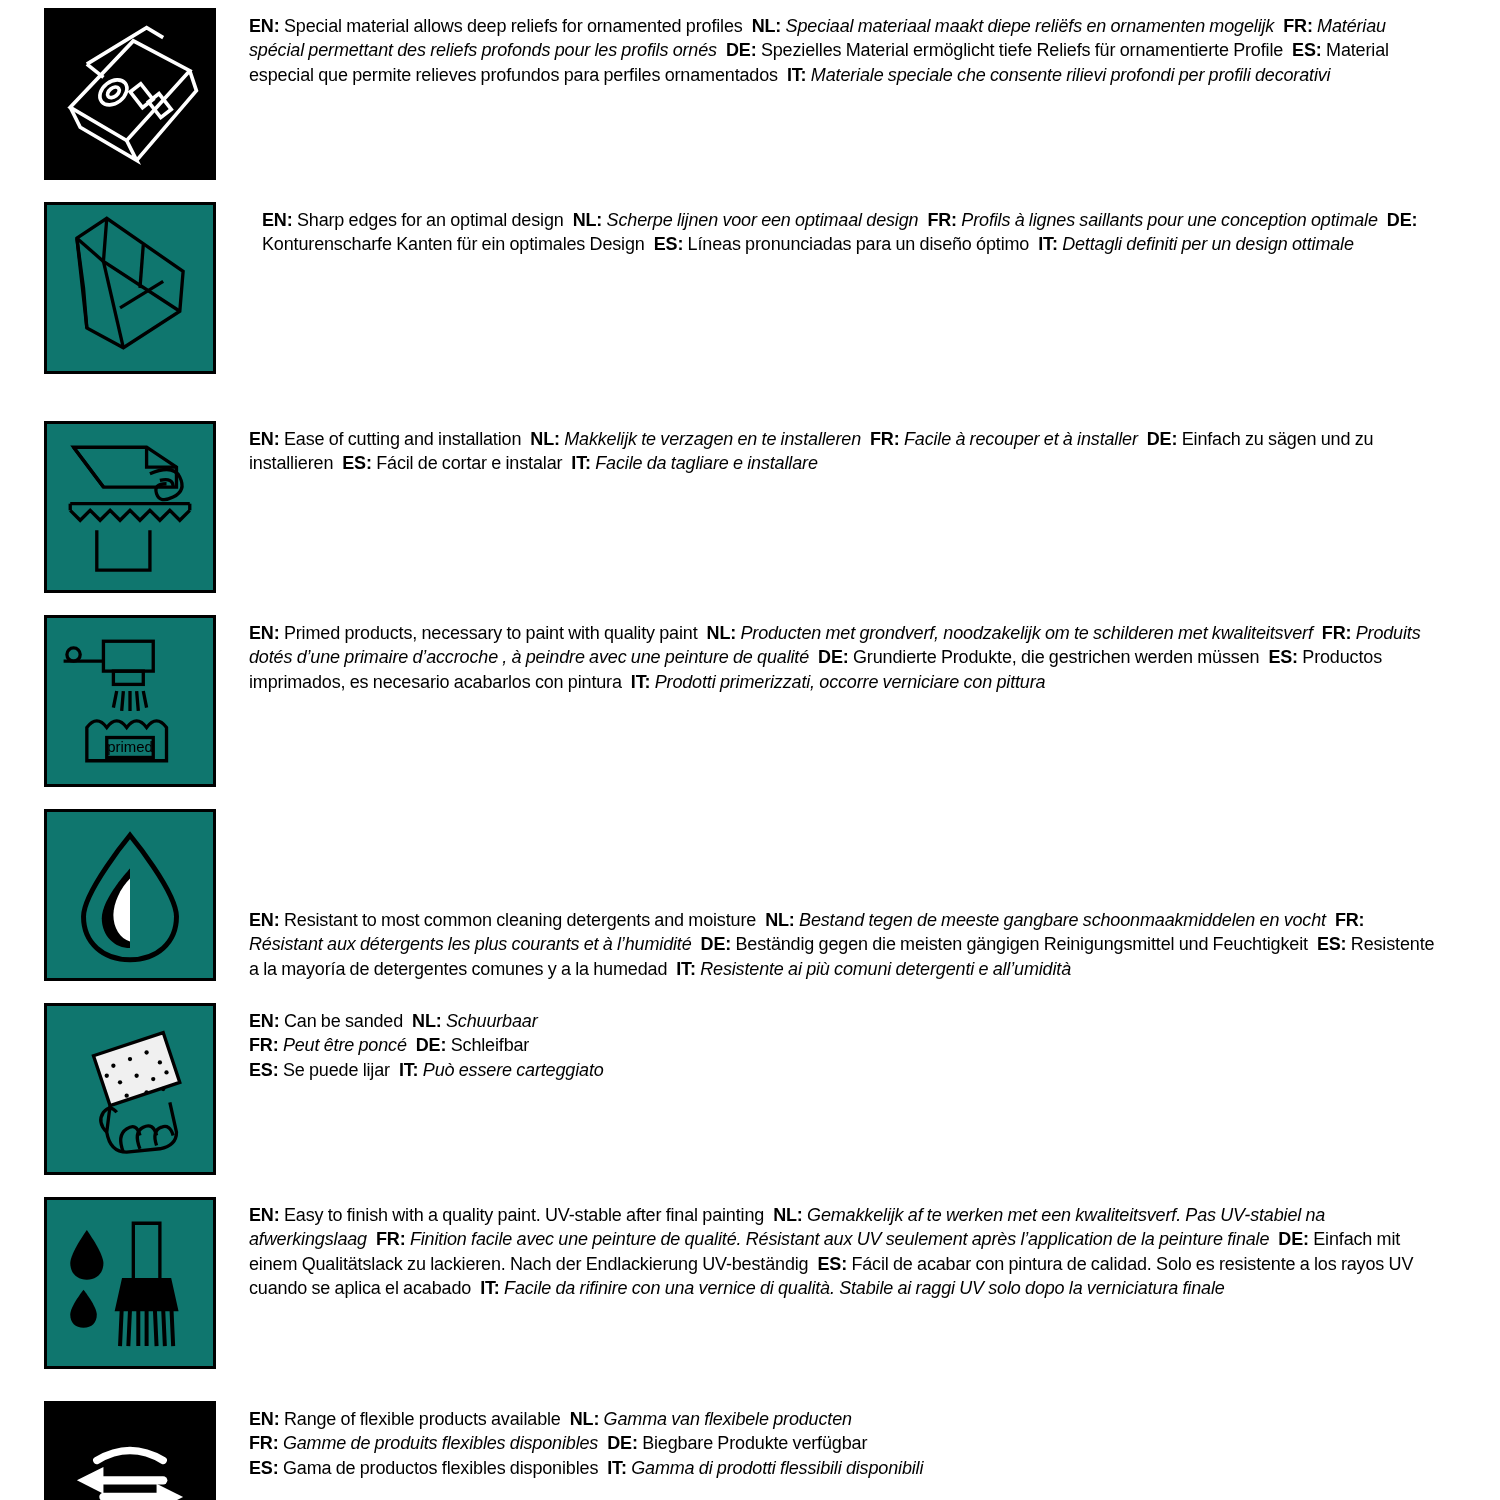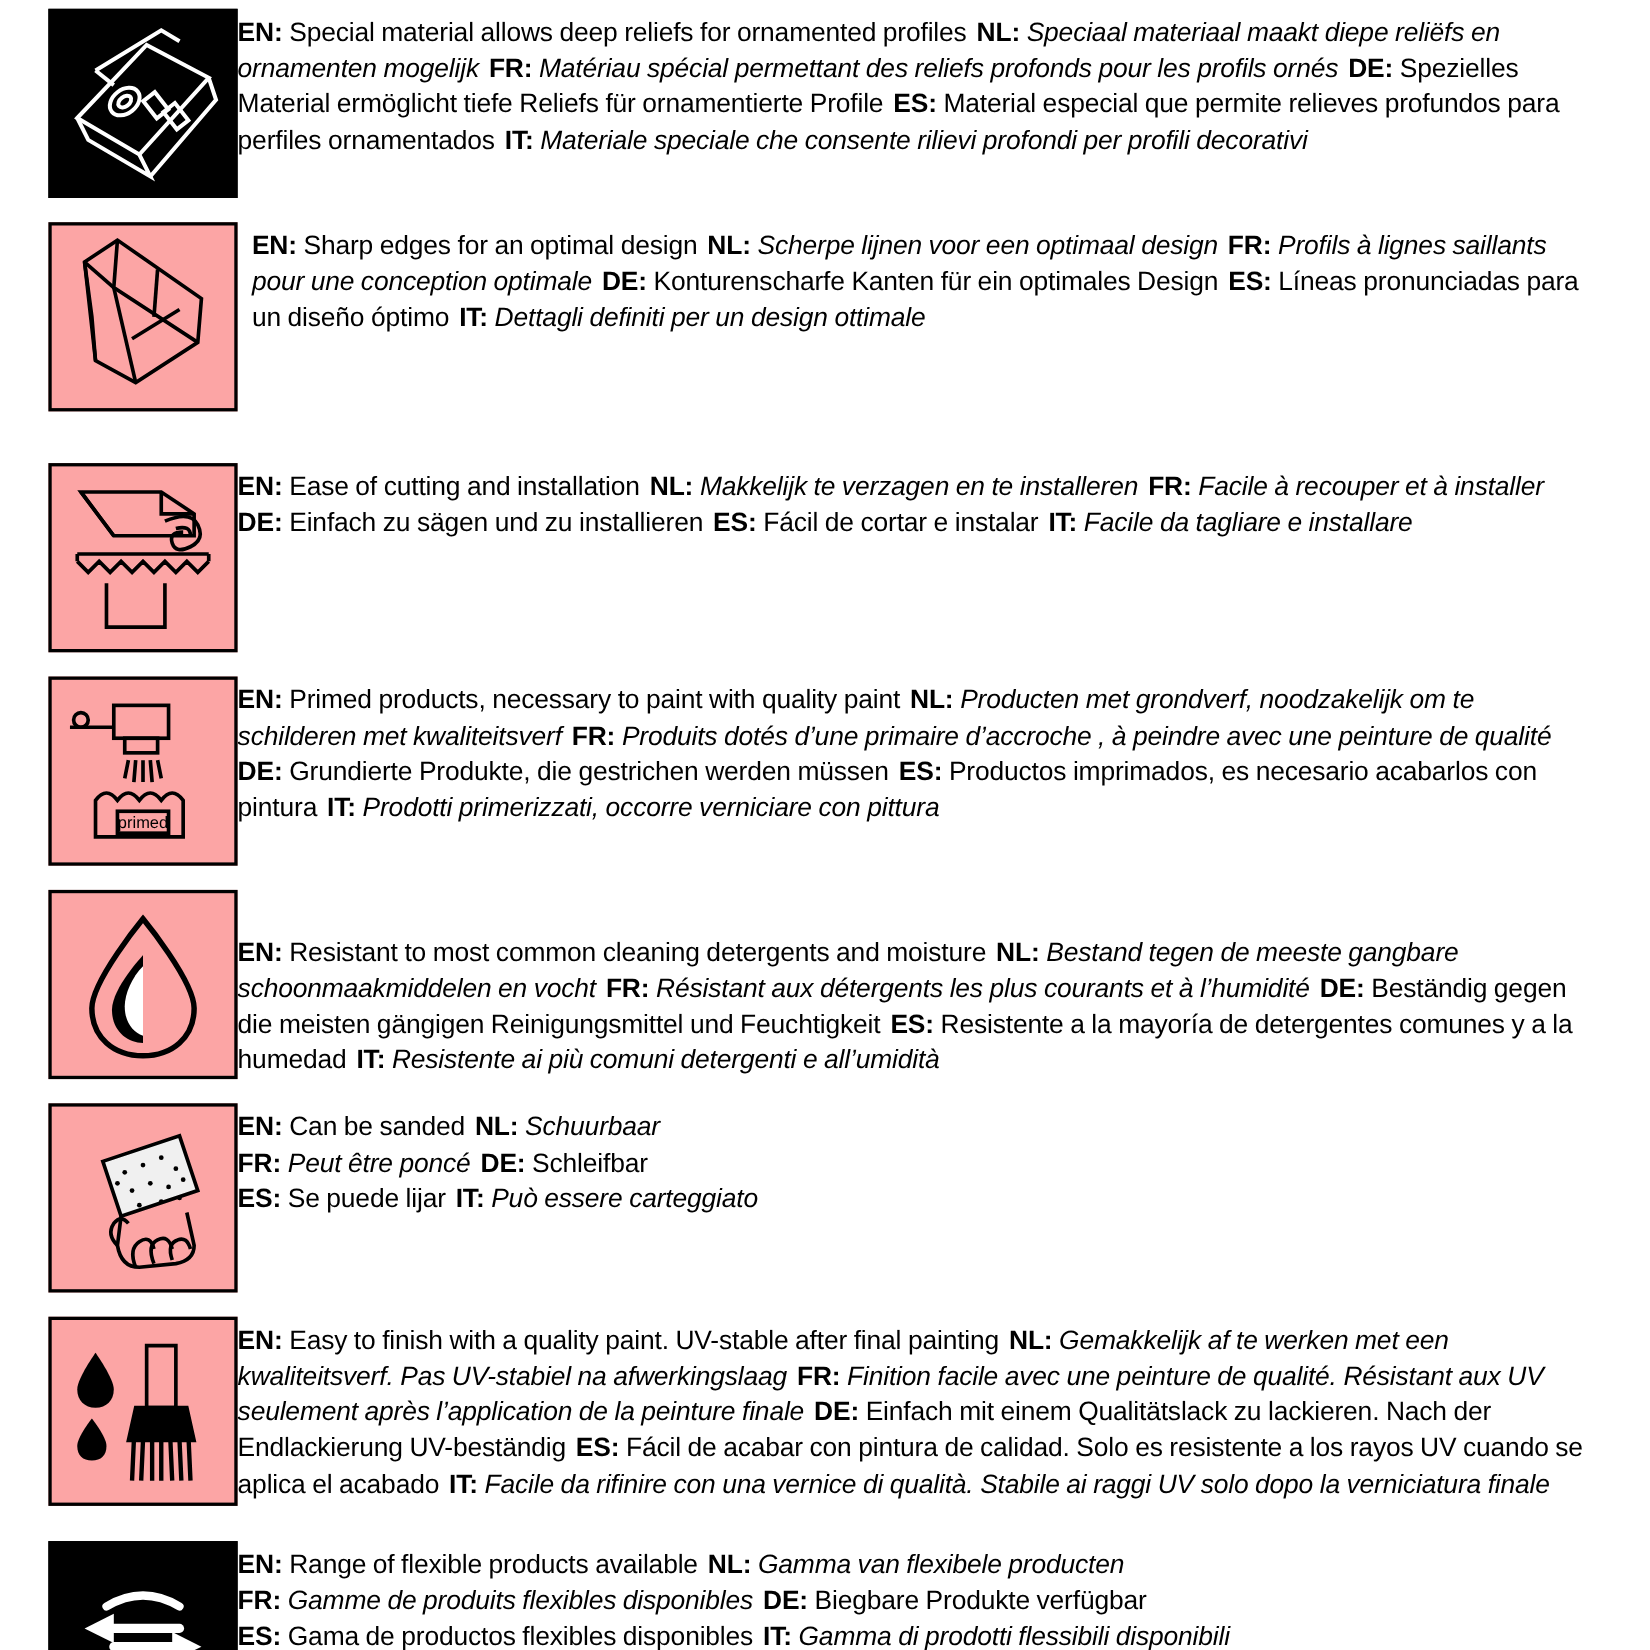--- a/index.html
+++ b/index.html
@@ -33,35 +33,36 @@
     display: flex;
     justify-content: flex-start;
     align-items: flex-start;
   }
   .icon-box {
     width: 172px;
     height: 172px;
     border: 3px solid #000;
     box-sizing: border-box;
     position: relative;
-    background: #fca5a5;
+    background: #0f766e;
   }
   .icon-box.inverted {
     background: #000;
     border-color: #000;
   }
   .icon-box svg {
     display: block;
     width: 100%;
     height: 100%;
   }
   .text-cell {
     flex: 1 1 auto;
+    padding-left: 33px;
     padding-top: 6px;
-    font-size: 24px;
+    font-size: 18px;
     line-height: 1.36;
     letter-spacing: -0.15px;
     word-spacing: -0.5px;
   }
   .lang {
     font-weight: bold;
   }
   .it-txt {
     font-style: italic;
   }

